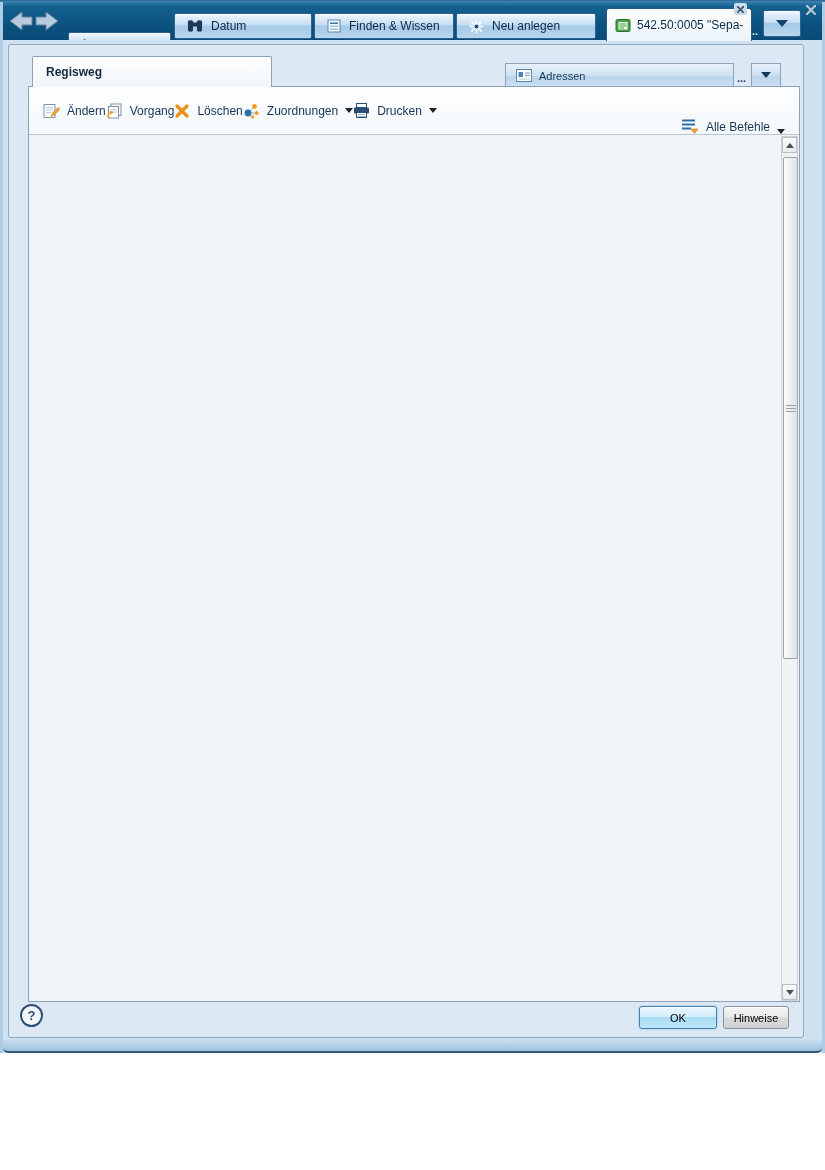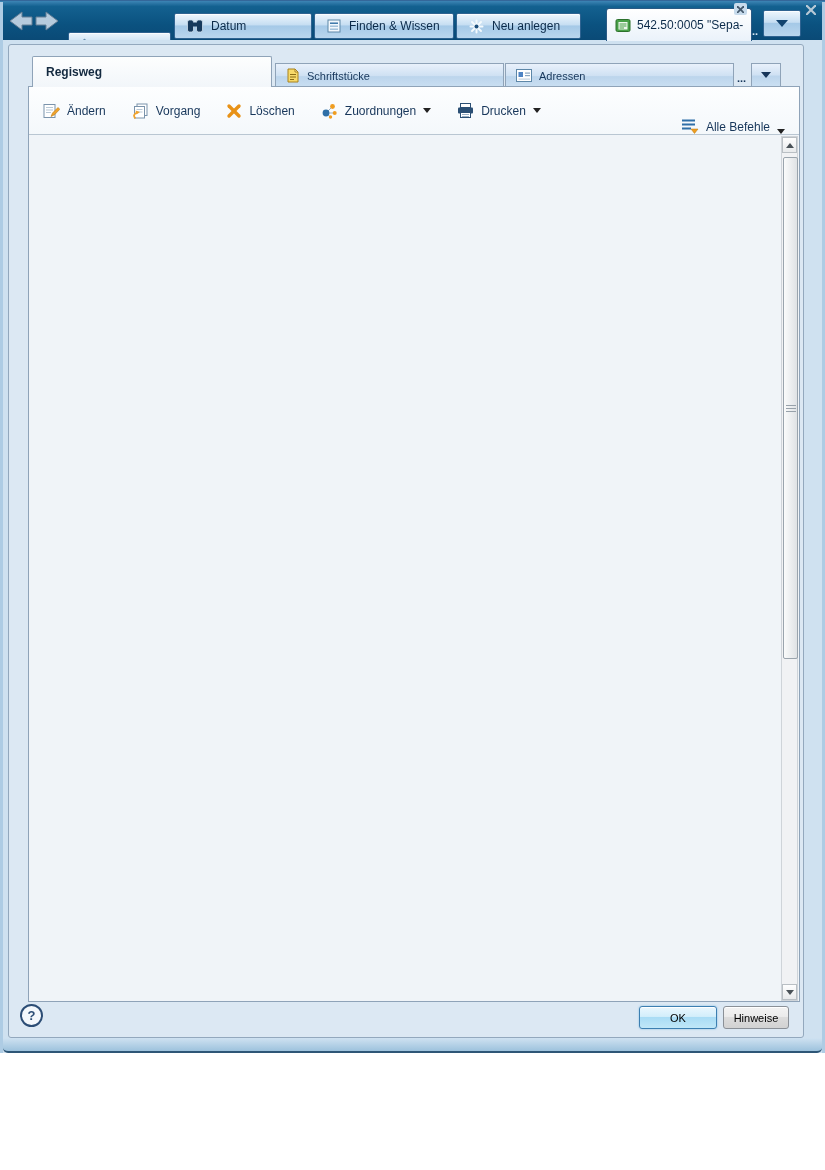--- a/index.html
+++ b/index.html
@@ -50,21 +50,21 @@
           background:linear-gradient(#e9f1fb,#cfe1f3 50%,#bcd5ec 55%,#cadff2);}
   #tabstrip-overflow{position:absolute;left:737px;top:72px;color:#16365a;font-weight:bold;}
   #tabstrip-dd{position:absolute;left:751px;top:63px;width:30px;height:24px;box-sizing:border-box;
           border:1px solid #8fa3b8;background:linear-gradient(#e9f1fb,#cfe1f3 50%,#bcd5ec 55%,#cadff2);
           display:flex;align-items:center;justify-content:center;}
   
   #panel{position:absolute;left:28px;top:86px;width:772px;height:916px;background:#f0f4f8;
           border:1px solid #8fa3b8;box-sizing:border-box;z-index:2;}
   #cmdbar{position:absolute;left:0;top:0;width:770px;height:48px;box-sizing:border-box;
           background:linear-gradient(#fdfeff,#f4f8fb);border-bottom:1px solid #b9c6d2;
-          display:flex;align-items:center;padding:0 14px;gap:26px;}
+          display:flex;align-items:center;padding:0 14px;}
   .cmd{display:flex;align-items:center;gap:7px;color:#17365a;font-size:12px;}
   #cmd-allcommands{position:absolute;right:14px;top:0;height:47px;display:flex;align-items:flex-end;gap:7px;
           color:#17365a;font-size:12px;}
   
   .gbox{position:absolute;border:1px solid #c2cdd8;background:#f3f6fa;box-sizing:border-box;}
   .fld{position:absolute;}
   .lbl{display:block;font-size:11px;color:#000;margin-bottom:3px;white-space:nowrap;}
   .lbl.bold{font-weight:bold;}
   .tin{display:block;width:100%;height:21px;box-sizing:border-box;border:1px solid #a9bacb;
        background:#fff;font:11px "Liberation Sans",sans-serif;padding:0 5px;color:#000;}
@@ -157,21 +157,21 @@
       <span class="xicon">
         <svg width="14" height="14">
           <rect x="1" y="1" width="12" height="12" fill="#f2f8fd" stroke="#5d87a8"></rect>
           <rect x="3" y="3.5" width="8" height="1.4" fill="#2e6da4"></rect>
           <rect x="3" y="6.5" width="8" height="1.4" fill="#9cbcd8"></rect>
           <rect x="3" y="9.5" width="8" height="1.4" fill="#9cbcd8"></rect>
         </svg>
       </span>
       <span>Finden &amp; Wissen</span>
     </div>
-    <div class="navbtn" style="left:456px;width:125px;">
+    <div class="navbtn" style="left:456px;width:140px;">
       <span class="xicon">
         <svg width="15" height="15">
           <g stroke="#f4fafd" stroke-width="2" stroke-linecap="round">
             <line x1="7.5" y1="1.5" x2="7.5" y2="13.5"></line>
               <line x1="1.5" y1="7.5" x2="13.5" y2="7.5"></line>
             <line x1="3" y1="3" x2="12" y2="12"></line>
               <line x1="12" y1="3" x2="3" y2="12"></line>
           </g>
           <circle cx="7.5" cy="7.5" r="2" fill="#1e4f7c"></circle>
         </svg>
@@ -215,32 +215,20 @@
 
   <div id="body"></div>
   <div class="win-frame-l"></div>
   <div class="win-frame-r"></div>
 
   <div id="dialog"></div>
 
   <div id="tab-allgemein" class="page-tab">
     <span>Regisweg</span>
   </div>
-  <div id="tab-schrift" class="page-tab">
-    <span class="xicon">
-      <svg width="14" height="15">
-        <path d="M2,1 h7 l3,3 v10 h-10 z" fill="#f7da6a" stroke="#a8821e"></path>
-        <path d="M9,1 l3,3 h-3 z" fill="#fdf0b8" stroke="#a8821e"></path>
-        <rect x="4" y="6" width="6" height="1" fill="#8a6d15"></rect>
-        <rect x="4" y="8.5" width="6" height="1" fill="#8a6d15"></rect>
-        <rect x="4" y="11" width="4" height="1" fill="#8a6d15"></rect>
-      </svg>
-    </span>
-    <span>Schriftstücke</span>
-  </div>
   <div id="tab-adressen" class="page-tab">
     <span class="xicon">
       <svg width="16" height="13">
         <rect x="0.5" y="0.5" width="15" height="12" fill="#fff" stroke="#5d87a8"></rect>
         <rect x="2.5" y="3" width="4.5" height="5" fill="#4f84c4"></rect>
         <rect x="9" y="3.5" width="5" height="1.2" fill="#8aa6c0"></rect>
         <rect x="9" y="6" width="5" height="1.2" fill="#8aa6c0"></rect>
         <rect x="2.5" y="9.5" width="11.5" height="1.2" fill="#c3d2df"></rect>
       </svg>
     </span>

